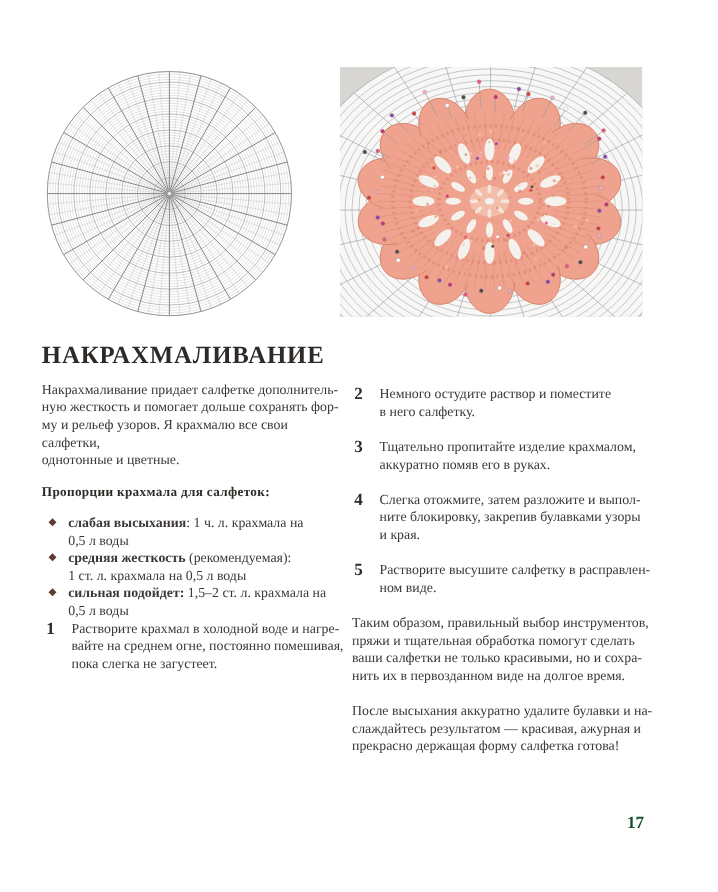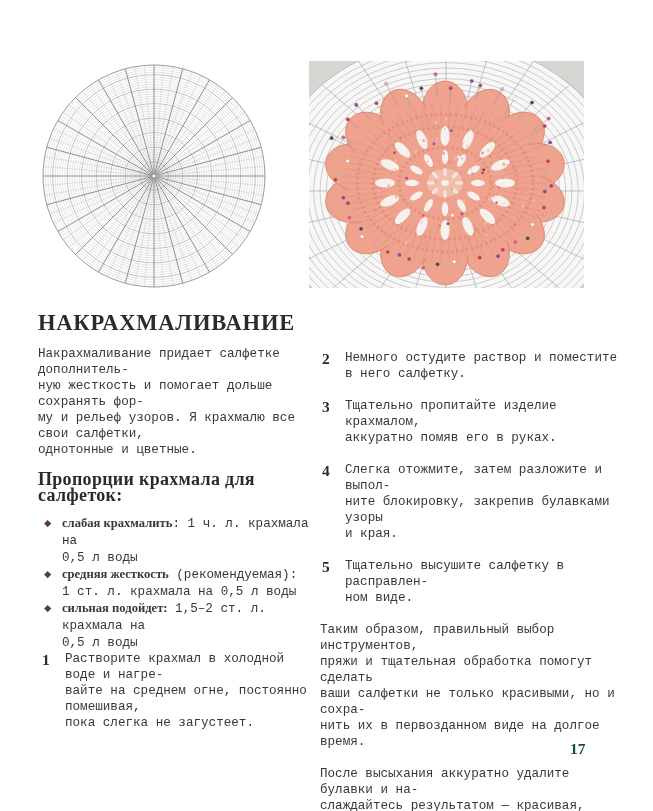--- a/index.html
+++ b/index.html
@@ -9,23 +9,23 @@
   }
   .grid-svg{position:absolute;left:40px;top:62px;}
   .photo-svg{position:absolute;left:309px;top:61px;}
   .page-title{
     position:absolute;left:38px;top:310px;margin:0;
     font-size:22.5px;font-weight:700;letter-spacing:0.8px;color:#2e2a27;
   }
   .col{position:absolute;top:346px;font-size:12.6px;line-height:16px;}
   .col.left{left:38px;width:278px;}
   .col.right{left:320px;width:298px;padding-top:4px;box-sizing:border-box;}
-  .pre{white-space:pre-line;font-family:Liberation Mono, monospace;}
+  .pre{white-space:pre-line;}
   p.body{margin:0 0 13px 0;}
-  h2.subhead{font-size:18px;font-weight:700;letter-spacing:0.3px;color:#2e2a27;margin:13px 0 12px 0;}
+  h2.subhead{font-size:12px;font-weight:700;letter-spacing:0.3px;color:#2e2a27;margin:13px 0 12px 0;}
   h2.subhead.howto{margin:14px 0 10px 0;}
   ul.bullets{list-style:none;margin:0;padding:0;}
   ul.bullets li{position:relative;padding-left:24px;margin:0;}
   .diamond{
     position:absolute;left:6px;top:2px;font-size:9.5px;line-height:12px;
   }
   .b{font-weight:700;}
   .step{display:flex;margin:0 0 16px 0;}
   .col.left .step{margin:0;}
   .step-num{
@@ -524,21 +524,21 @@
     <p class="body pre">Накрахмаливание придает салфетке дополнитель-
 ную жесткость и помогает дольше сохранять фор-
 му и рельеф узоров. Я крахмалю все свои салфетки,
 однотонные и цветные.</p>
 
     <h2 class="subhead">Пропорции крахмала для салфеток:</h2>
 
     <ul class="bullets">
       <li>
         <span class="diamond" style="color: rgb(94, 59, 51);">◆</span>
-        <span class="b">слабая крахмалить</span><span class="pre">: 1 ч. л. крахмала на
+        <span class="b">слабая высыхания</span><span class="pre">: 1 ч. л. крахмала на
 0,5 л воды</span>
       </li>
       <li>
         <span class="diamond" style="color: rgb(94, 59, 51);">◆</span>
         <span class="b">средняя жесткость</span><span class="pre"> (рекомендуемая):
 1 ст. л. крахмала на 0,5 л воды</span>
       </li>
       <li>
         <span class="diamond" style="color: rgb(94, 59, 51);">◆</span>
         <span class="b">сильная подойдет:</span><span class="pre"> 1,5–2 ст. л. крахмала на
@@ -568,21 +568,21 @@
 аккуратно помяв его в руках.</span>
     </div>
     <div class="step">
       <span class="step-num">4</span>
       <span class="step-text pre">Слегка отожмите, затем разложите и выпол-
 ните блокировку, закрепив булавками узоры
 и края.</span>
     </div>
     <div class="step">
       <span class="step-num">5</span>
-      <span class="step-text pre">Тщательно высушите салфетку в расправлен-
+      <span class="step-text pre">Растворите высушите салфетку в расправлен-
 ном виде.</span>
     </div>
 
     <p class="closing pre">Таким образом, правильный выбор инструментов,
 пряжи и тщательная обработка помогут сделать
 ваши салфетки не только красивыми, но и сохра-
 нить их в первозданном виде на долгое время.</p>
     <p class="closing pre">После высыхания аккуратно удалите булавки и на-
 слаждайтесь результатом — красивая, ажурная и
 прекрасно держащая форму салфетка готова!</p>

